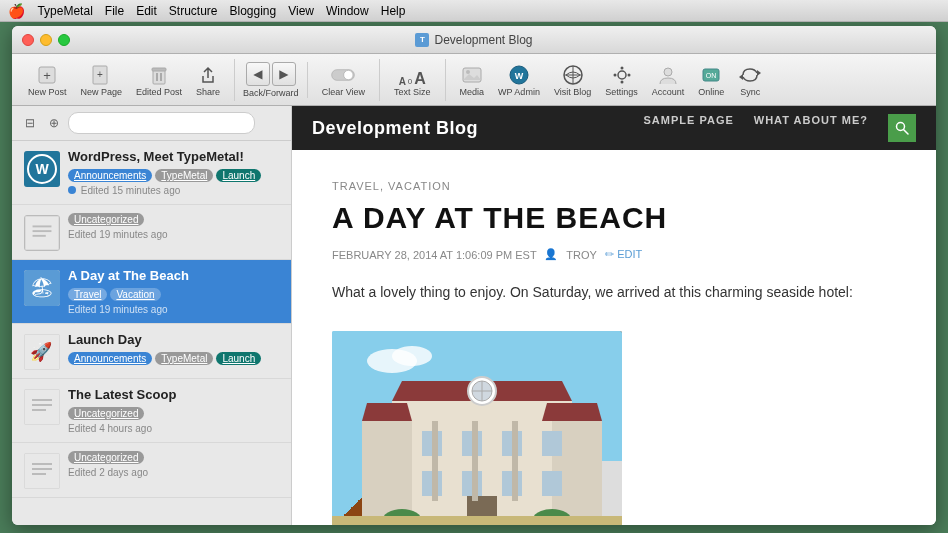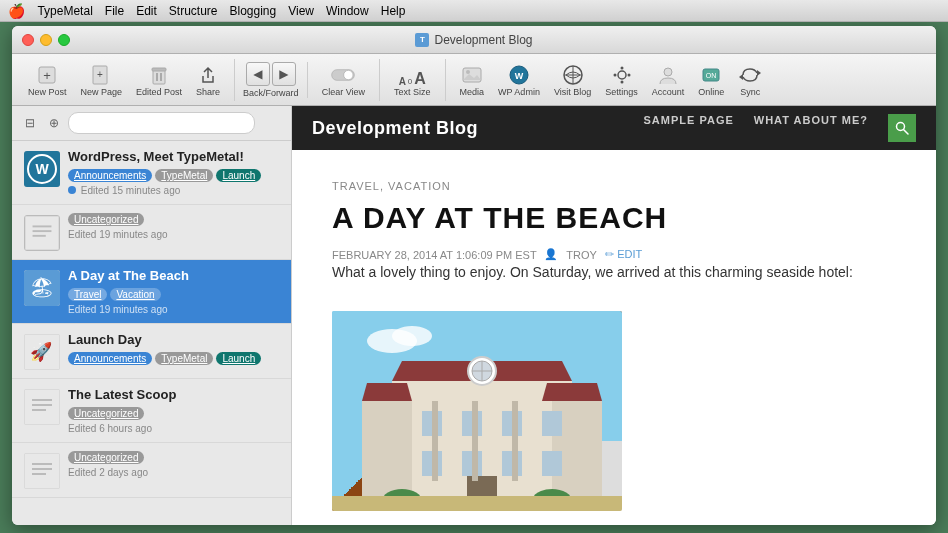--- a/index.html
+++ b/index.html
@@ -354,20 +354,21 @@
       font-weight: 700;
       color: #111;
       line-height: 1.2;
       margin-bottom: 12px;
       text-transform: uppercase;
       letter-spacing: 1px;
     }
     .post-byline {
       font-size: 11px;
       color: #888;
+      margin-bottom: 20px;
       display: flex;
       align-items: center;
       gap: 8px;
     }
     .edit-link {
       color: #5a9dd5;
       font-size: 11px;
       cursor: pointer;
     }
     .post-body {
@@ -682,21 +683,21 @@
               <rect x="8" y="10" width="20" height="2" fill="#bbb"></rect>
               <rect x="8" y="15" width="20" height="2" fill="#bbb"></rect>
               <rect x="8" y="20" width="14" height="2" fill="#bbb"></rect>
             </svg>
           </div>
           <div class="post-info">
             <div class="post-title">The Latest Scoop</div>
             <div class="post-tags">
               <span class="tag tag-gray">Uncategorized</span>
             </div>
-            <div class="post-meta">Edited 6 hours ago</div>
+            <div class="post-meta">Edited 4 hours ago</div>
           </div>
         </div>
 
         <div class="post-item">
           <div class="post-thumb">
             <svg width="36" height="36" viewBox="0 0 36 36">
               <rect width="36" height="36" fill="#e8e8e8" stroke="#ccc"></rect>
               <rect x="8" y="10" width="20" height="2" fill="#bbb"></rect>
               <rect x="8" y="15" width="20" height="2" fill="#bbb"></rect>
               <rect x="8" y="20" width="14" height="2" fill="#bbb"></rect>

